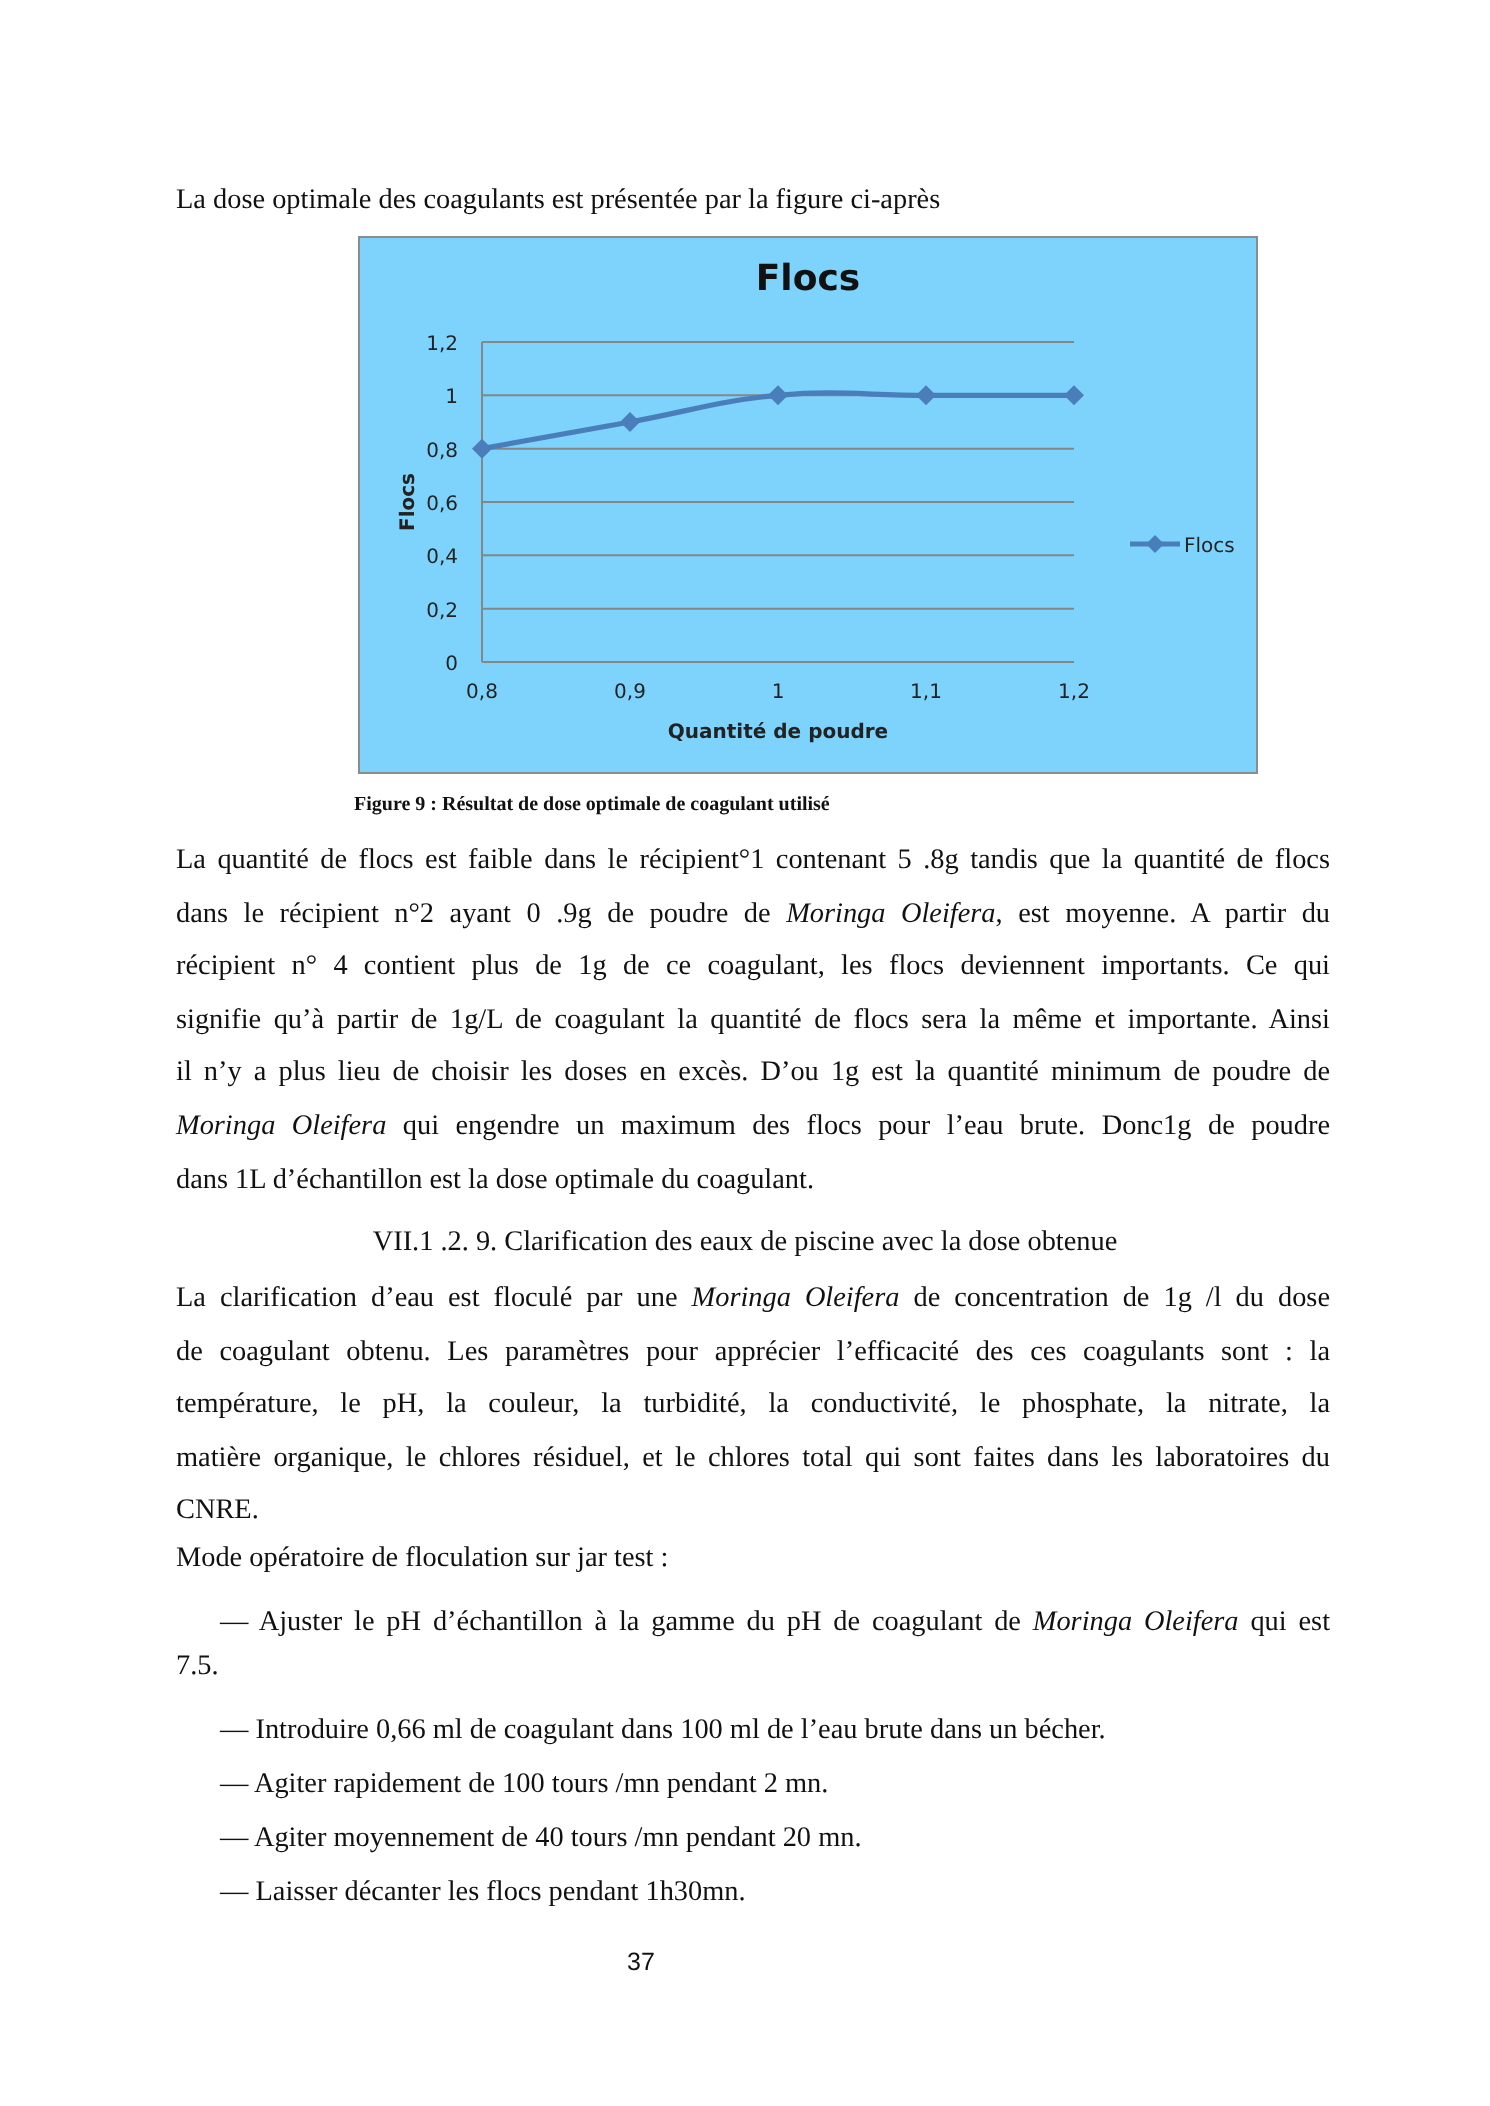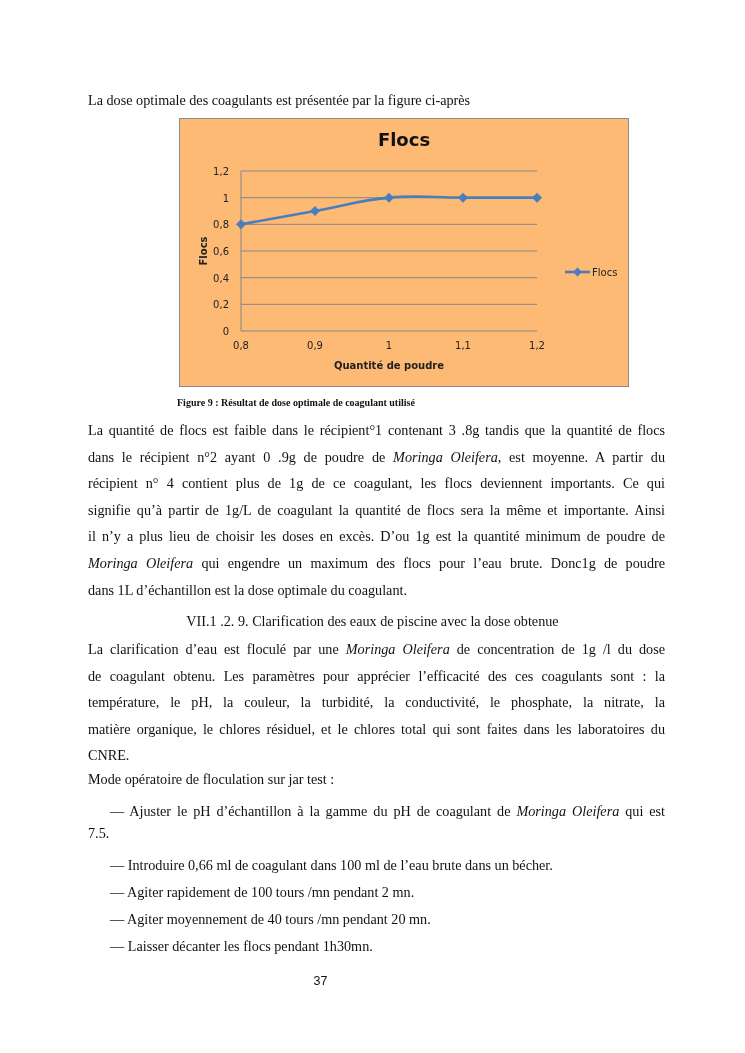--- a/index.html
+++ b/index.html
@@ -4,21 +4,21 @@
 <style>
   html, body { margin: 0; padding: 0; background: #ffffff; }
   body { width: 745px; height: 1053px; position: relative; overflow: hidden;
          font-family: "Liberation Serif", serif; color: #111; }
   .p { position: absolute; left: 88px; width: 577px; font-size: 14.2px; line-height: 26.6px; }
   .line { position: absolute; left: 88px; width: 577px; font-size: 14.2px; white-space: nowrap; }
   .jl { display: block; height: 26.6px; line-height: 26.6px; text-align: justify; text-align-last: justify; white-space: normal; }
   .jl.l { text-align-last: left; }
   i { font-style: italic; }
   .chart-frame { position: absolute; left: 179px; top: 118px; width: 450px; height: 269px;
-                 border: 1px solid #8c8c8c; box-sizing: border-box; background: #fdba74; }
+                 border: 1px solid #8c8c8c; box-sizing: border-box; background: #7dd3fc; }
   .chart-title { position: absolute; left: 0; width: 100%; top: 10px; text-align: center;
                  font-family: "DejaVu Sans", sans-serif; font-weight: bold; font-size: 18px; color: #111; }
   svg text { font-family: "DejaVu Sans", sans-serif; }
   .caption { position: absolute; left: 177px; top: 397px; font-size: 10px; font-weight: bold; }
   .heading { position: absolute; left: 0; width: 745px; top: 613px; text-align: center; font-size: 14.2px; }
   .bullet { position: absolute; left: 110px; font-size: 14.2px; white-space: nowrap; }
   .pagenum { position: absolute; left: 0; width: 641px; top: 974px; text-align: center;
              font-family: "Liberation Sans", sans-serif; font-size: 12.5px; }
 </style>
 </head>
@@ -59,21 +59,21 @@
       <path d="M357,73.66666666666666 L362,78.66666666666666 L357,83.66666666666666 L352,78.66666666666666 Z" fill="#4a7ebb"></path>
       <line x1="385" x2="410" y1="153" y2="153" stroke="#4a7ebb" stroke-width="2.6"></line>
       <path d="M397.5,148.5 L402,153 L397.5,157.5 L393,153 Z" fill="#4a7ebb"></path>
       <text x="412" y="157" font-size="10" fill="#222">Flocs</text>
     </svg>
 </div>
 
 <div class="caption">Figure 9 : Résultat de dose optimale de coagulant utilisé</div>
 
 <div class="p" style="top:417px;" id="para1">
-    <span class="jl">La quantité de flocs est faible dans le récipient°1 contenant 3 .8g tandis que la quantité de flocs</span>
+    <span class="jl">La quantité de flocs est faible dans le récipient°1 contenant 5 .8g tandis que la quantité de flocs</span>
     <span class="jl">dans le récipient n°2 ayant 0 .9g de poudre de <i>Moringa Oleifera</i>, est moyenne. A partir du</span>
     <span class="jl">récipient n° 4 contient plus de 1g de ce coagulant, les flocs deviennent importants. Ce qui</span>
     <span class="jl">signifie qu’à partir de 1g/L de coagulant la quantité de flocs sera la même et importante. Ainsi</span>
     <span class="jl">il n’y a plus lieu de choisir les doses en excès. D’ou 1g est la quantité minimum de poudre de</span>
     <span class="jl"><i>Moringa Oleifera</i> qui engendre un maximum des flocs pour l’eau brute. Donc1g de poudre</span>
     <span class="jl l">dans 1L d’échantillon est  la dose optimale du coagulant.</span>
   </div>
 
 <div class="heading">VII.1 .2. 9. Clarification des eaux de piscine avec la dose obtenue</div>
 

